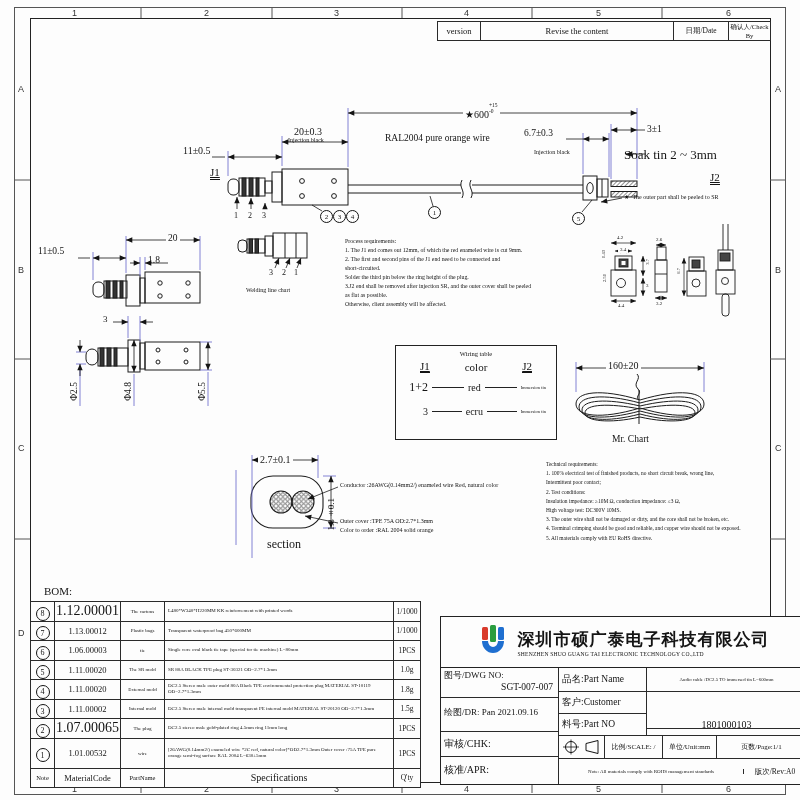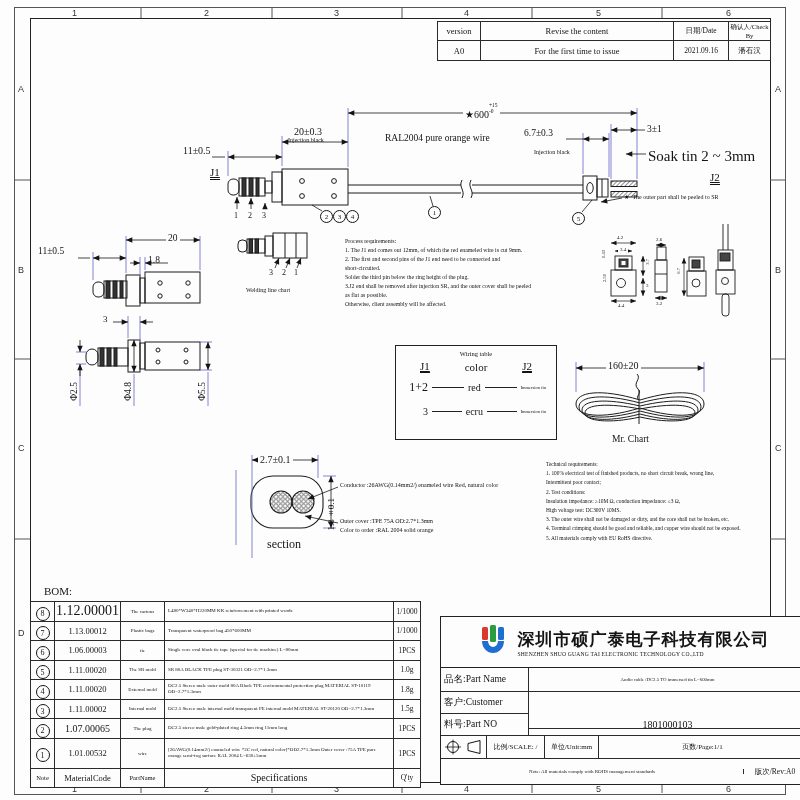--- a/index.html
+++ b/index.html
@@ -300,42 +300,36 @@
         <col style="width:55px">
         <col style="width:42px">
       </colgroup>
     <tbody>
         <tr style="height:19px">
       <td style="font-size:8.5px">version</td>
       <td style="font-size:8.5px">Revise the content</td>
       <td style="font-size:7.5px">日期/Date</td>
       <td style="font-size:6.5px">确认人/Check By</td>
     </tr>
-    <tr style="height:20px">
-      <td style="font-size:8.5px">A0</td>
-      <td style="font-size:8.5px">For the first time to issue</td>
-      <td style="font-size:7.5px">2021.09.16</td>
-      <td style="font-size:7.5px">潘石汉</td>
-    </tr>
   </tbody>
     </table>
 
   <div class="t bgw" style="left:463px;top:104px;"><span style="font-size:10px">★600</span><span class="supsub">
         <span>+15</span>
         <span>-0</span>
       </span></div>
   <div class="t bgw" style="left:292px;top:126px;font-size:10px;">20±0.3</div>
   <div class="t" style="left:288px;top:137px;font-size:6px;">Injection black</div>
   <div class="t" style="left:183px;top:145px;font-size:10px;">11±0.5</div>
   <div class="t uu" style="left:210px;top:166px;font-size:11px;">J1</div>
   <div class="t" style="left:385px;top:133px;font-size:9.5px;">RAL2004 pure orange wire</div>
   <div class="t" style="left:524px;top:128px;font-size:9.5px;">6.7±0.3</div>
   <div class="t" style="left:534px;top:149px;font-size:6px;">Injection black</div>
   <div class="t" style="left:647px;top:124px;font-size:9.5px;">3±1</div>
-  <div class="t" style="left:648px;top:148px;font-size:15px;">Soak tin 2 ~ 3mm</div>
+  <div class="t" style="left:624px;top:148px;font-size:13px;">Soak tin 2 ~ 3mm</div>
   <div class="t uu" style="left:710px;top:171px;font-size:11px;">J2</div>
   <div class="t" style="left:624px;top:194px;font-size:6px;"><span>★</span>&nbsp;&nbsp;<span>The outer part shall be peeled to SR</span></div>
   <div class="t" style="left:234px;top:211px;font-size:8px;">1</div>
   <div class="t" style="left:248px;top:211px;font-size:8px;">2</div>
   <div class="t" style="left:262px;top:211px;font-size:8px;">3</div>
   <span class="balloon" style="left:320px;top:210px;">2</span>
   <span class="balloon" style="left:333px;top:210px;">3</span>
   <span class="balloon" style="left:346px;top:210px;">4</span>
   <span class="balloon" style="left:428px;top:206px;">1</span>
   <span class="balloon" style="left:572px;top:212px;">5</span>
@@ -468,21 +462,21 @@
     </tr>
     <tr style="height:19px">
       <td><span class="circ">3</span></td>
       <td style="font-size:8.5px">1.11.00002</td>
       <td style="font-size:5px">Internal mold</td>
       <td class="spec" style="font-size:5px">DC2.5 Stereo male internal mold transparent PE internal mold MATERIAL ST-20120 OD=2.7*1.3mm</td>
       <td style="font-size:7.5px">1.5g</td>
     </tr>
     <tr style="height:19px">
       <td><span class="circ">2</span></td>
-      <td style="font-size:10px">1.07.00065</td>
+      <td style="font-size:14px">1.07.00065</td>
       <td style="font-size:5px">The plug</td>
       <td class="spec" style="font-size:5px">DC2.5 stereo male gold-plated ring 4.5mm ring 11mm long</td>
       <td style="font-size:7.5px">1PCS</td>
     </tr>
     <tr style="height:30px">
       <td><span class="circ">1</span></td>
       <td style="font-size:8.5px">1.01.00532</td>
       <td style="font-size:5px">wire</td>
       <td class="spec" style="font-size:5px">[26AWG(0.14mm2/) enameled wire *2C red, natural color]*OD2.7*1.3mm Outer cover :75A TPE pure orange semi-fog surface RAL 2004 L=630±5mm</td>
       <td style="font-size:7.5px">1PCS</td>
@@ -504,20 +498,29 @@
         <rect x="12" y="0" width="6" height="17" rx="1.5" fill="#2a9d3f"></rect>
         <rect x="20" y="2" width="6" height="13" rx="1.5" fill="#1f6fd0"></rect>
         <path d="M4,16 a11,12 0 0 0 22,0 l-6,0 a5,6 0 0 1 -10,0 z" fill="#1f6fd0"></path>
       </svg>
       <div>
         <div class="cn">深圳市硕广泰电子科技有限公司</div>
         <div class="en">SHENZHEN SHUO GUANG TAI ELECTRONIC TECHNOLOGY CO.,LTD</div>
       </div>
     </div>
     <div class="info">
+      <div style="width:118px;display:flex;flex-direction:column;">
+        <div class="cell" style="height:30px;padding:1px 3px;">
+          <div style="font-size:9px;">图号/DWG NO:</div>
+          <div style="font-size:9.5px;text-align:right;padding-right:2px;">SGT-007-007</div>
+        </div>
+        <div class="cell" style="height:34px;padding:8px 3px 0 3px;font-size:9px;">绘图/DR: Pan 2021.09.16</div>
+        <div class="cell" style="height:25px;padding:5px 3px 0 3px;font-size:10px;">审核/CHK:</div>
+        <div class="cell" style="height:27px;border-bottom:none;padding:6px 3px 0 3px;font-size:10px;">核准/APR:</div>
+      </div>
       <div style="flex:1;display:flex;flex-direction:column;">
         <div style="display:flex;height:24px;">
           <div class="cell" style="width:88px;display:flex;align-items:center;padding-left:3px;font-size:9.5px;">品名:Part Name</div>
           <div class="cell" style="flex:1;border-right:none;display:flex;align-items:center;justify-content:center;font-size:4.8px;">Audio cable /DC2.5 TO immersed tin L=600mm</div>
         </div>
         <div style="display:flex;height:22px;">
           <div class="cell" style="width:88px;display:flex;align-items:center;padding-left:3px;font-size:9.5px;">客户:Customer</div>
           <div class="cell" style="flex:1;border-right:none;display:flex;align-items:center;justify-content:center;font-size:10px;margin-top:36px;">K007</div>
         </div>
         <div style="display:flex;height:22px;">

